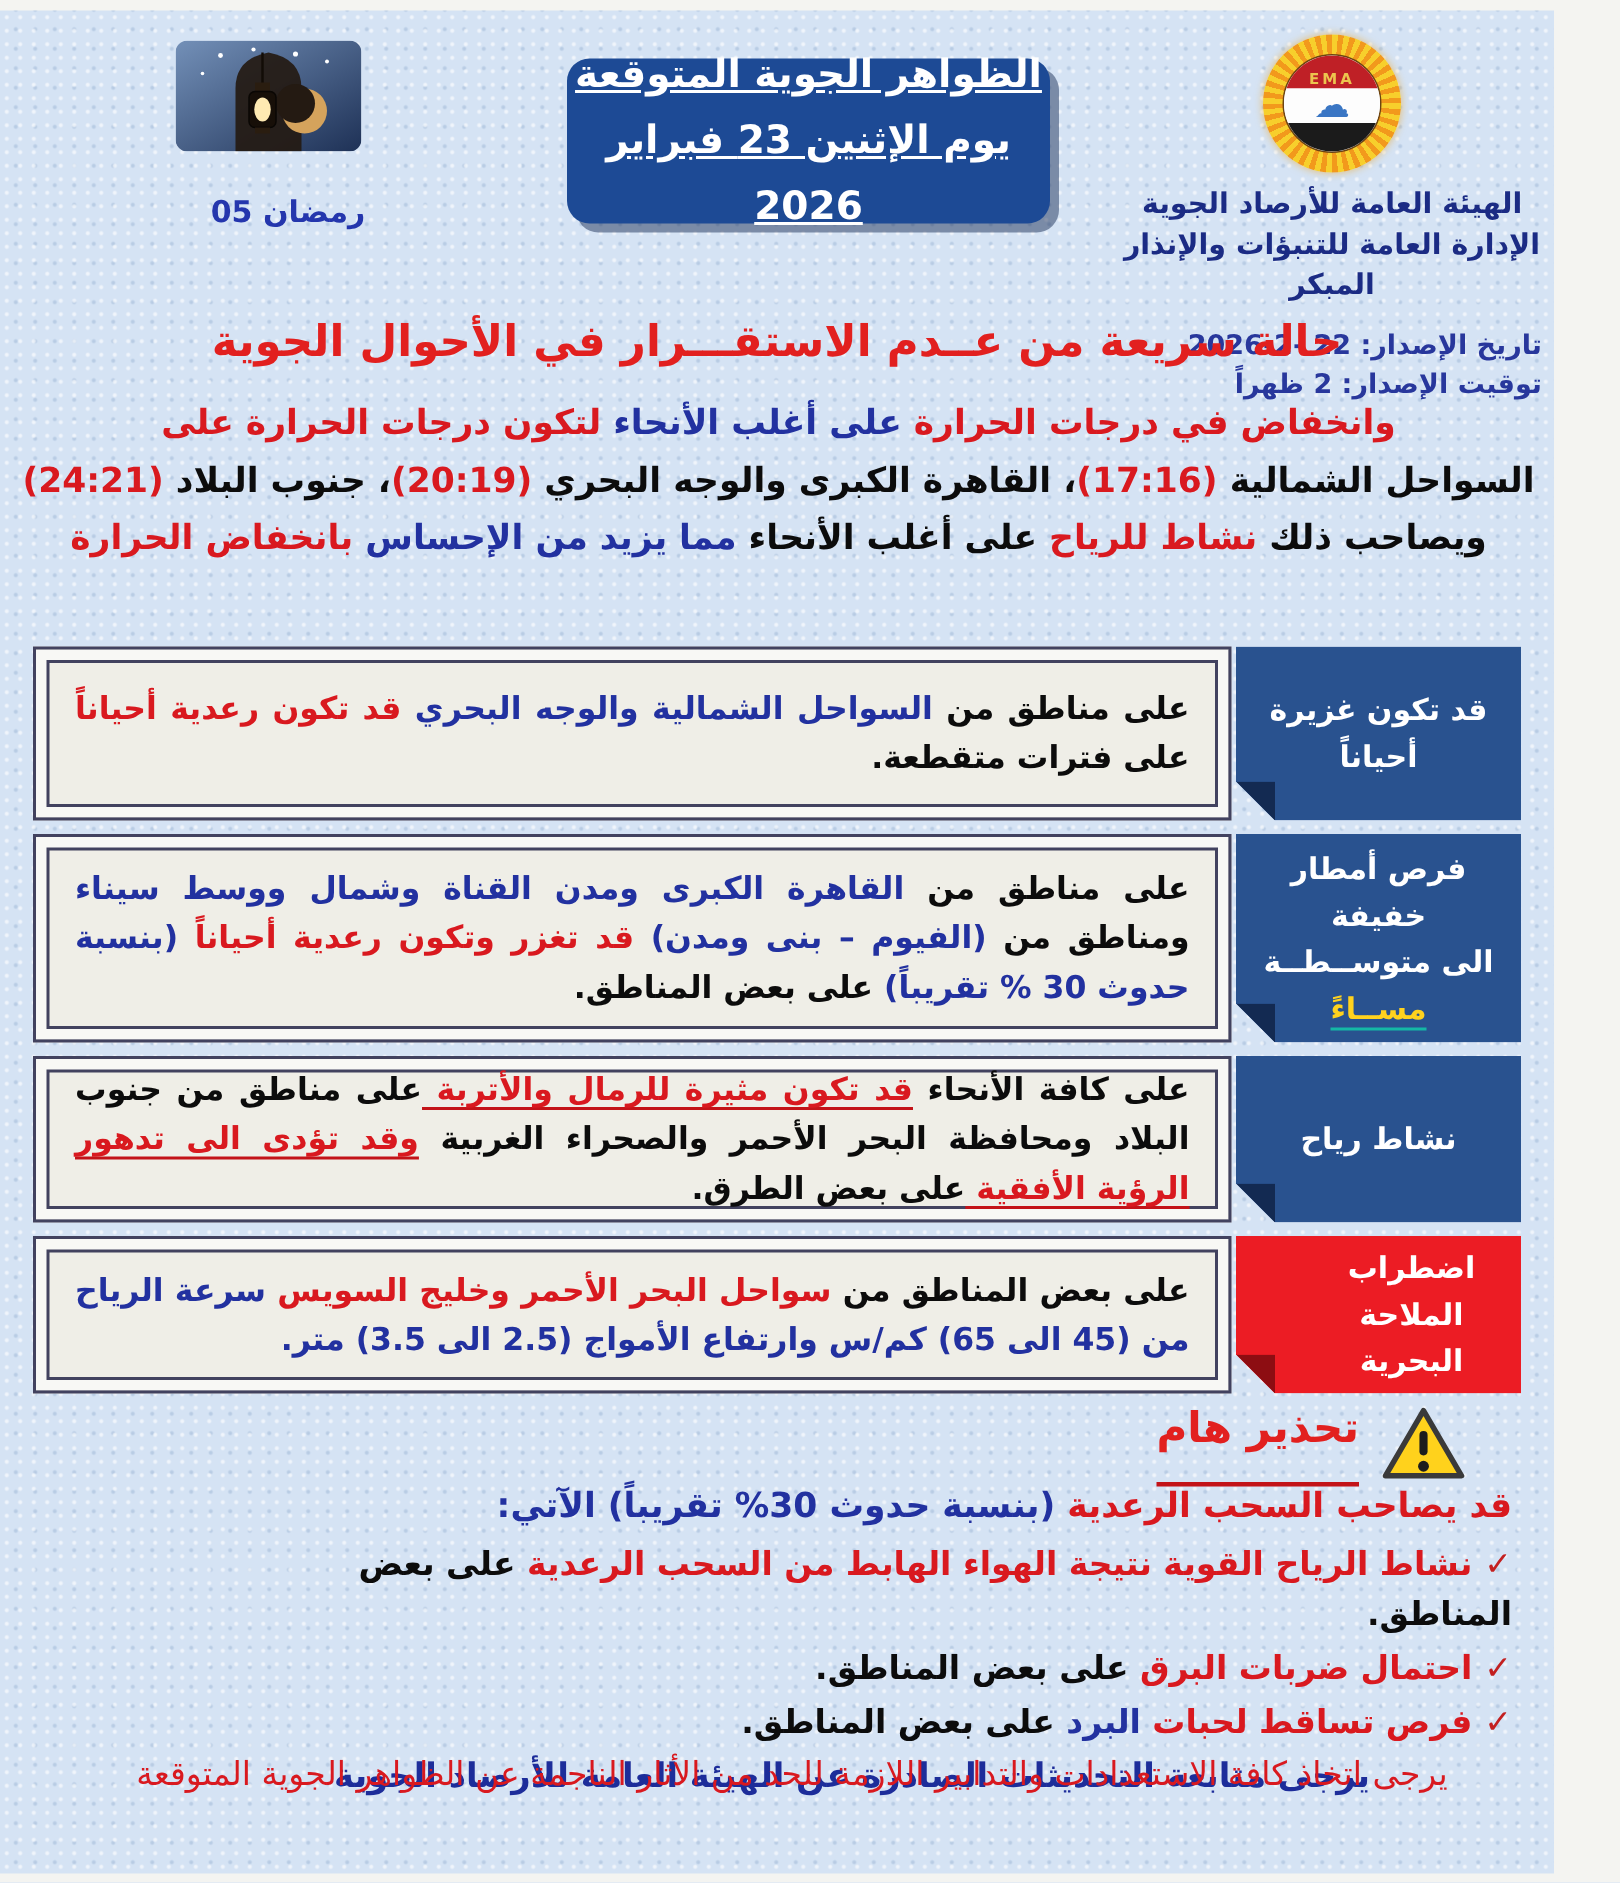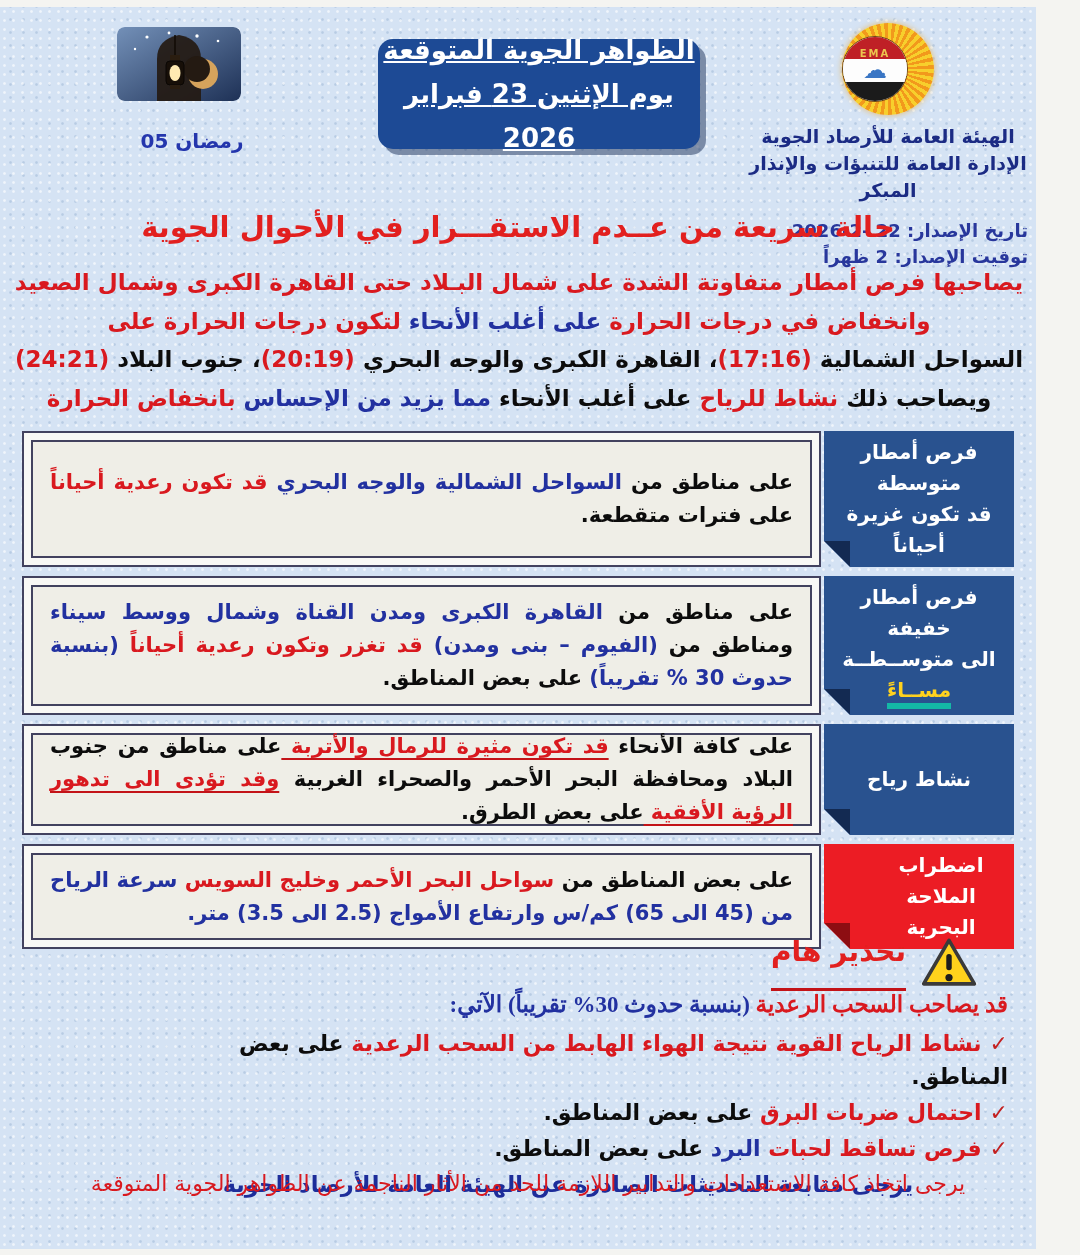--- a/index.html
+++ b/index.html
@@ -27,21 +27,21 @@
     left:378px;top:32px;width:322px;height:110px;
     background:#1d4a95;border-radius:15px;
     box-shadow:6px 6px 0 rgba(12,32,74,.45);
     color:#fff;font-weight:800;font-size:26px;line-height:44px;
     display:flex;flex-direction:column;justify-content:center;text-align:center;text-decoration:underline;
   }
   .right-head{right:8px;top:16px;width:280px;display:flex;flex-direction:column;align-items:center;}
   .sun{
     width:92px;height:92px;border-radius:50%;
     background:repeating-conic-gradient(#f7cf2c 0deg 5deg,#f2991c 5deg 10deg);
-    display:flex;align-items:center;justify-content:flex-end;
+    display:flex;align-items:center;justify-content:center;
     box-shadow:0 0 6px rgba(240,160,20,.6);
   }
   .sun-inner{width:64px;height:64px;border-radius:50%;overflow:hidden;display:flex;flex-direction:column;border:1px solid #6d4512;background:#fff;}
   .flag-red{height:34%;background:#bf2026;color:#ecc44e;font-size:10px;font-weight:700;
     text-align:center;letter-spacing:2px;display:flex;align-items:flex-end;justify-content:center;}
   .flag-white{height:36%;background:#fdfdfd;display:flex;align-items:center;justify-content:center;}
   .cloud-glyph{color:#3a76c4;font-size:24px;line-height:10px;}
   .flag-black{height:30%;background:#1b1b1b;}
   .org-line{color:#1b2b84;font-weight:800;font-size:19px;line-height:27px;text-align:center;}
   .issue-block{margin-top:14px;width:100%;text-align:right;padding-left:4px;box-sizing:border-box;}
@@ -62,37 +62,37 @@
     width:190px;flex:0 0 190px;position:relative;
     background:#29528f;color:#fff;font-weight:700;font-size:20px;line-height:31px;
     display:flex;flex-direction:column;justify-content:center;text-align:center;
     clip-path:polygon(0 0,100% 0,100% 100%,26px 100%,0 calc(100% - 26px));
     padding:6px 4px;box-sizing:border-box;
   }
   .label-box.red-box{background:#ec1c24;padding-left:48px;}
   .fold{position:absolute;left:0;bottom:0;width:26px;height:26px;
     background:#132a52;clip-path:polygon(0 0,100% 0,100% 100%);}
   .red-box .fold{background:#8d0d12;}
-  .gold{color:#ffd21e;border-bottom:6px solid #14b8a6;display:inline-block;line-height:26px;margin-top:0;}
+  .gold{color:#ffd21e;border-bottom:2px solid #14b8a6;display:inline-block;line-height:26px;margin-top:0;}
   .content-box{
     flex:1;background:#efeee7;
     border:2px solid #42425f;
     box-shadow:inset 0 0 0 7px #f8f8f5, inset 0 0 0 9px #42425f;
     padding:0 26px;box-sizing:border-box;
     display:flex;align-items:center;
   }
   .content-text{width:100%;font-weight:800;font-size:21px;line-height:33px;
     text-align:justify;color:#0c0c0c;}
   .r1{min-height:116px;} .r2{min-height:139px;} .r3{min-height:111px;} .r4{min-height:104px;}
   
   .warn-head{top:928px;right:58px;display:flex;align-items:center;gap:14px;}
   .warn-title{color:#e2201f;font-weight:800;font-size:28px;
     border-bottom:3px solid #c31318;padding-bottom:20px;}
   .warn-intro{top:984px;right:28px;width:700px;text-align:right;
-    font-weight:800;font-size:23px;font-family:Liberation Serif, serif;}
+    font-weight:800;font-size:23px;}
   .warn-items{top:1020px;right:28px;width:820px;text-align:right;
     font-weight:800;font-size:22px;line-height:33px;}
   .warn-item{margin-bottom:3px;}
   .check{color:#c32020;font-size:22px;margin-left:8px;}
   
   .footer1{top:1128px;left:100px;width:936px;text-align:center;
     color:#1d2d9a;font-weight:800;font-size:22.5px;margin-top:36px;}
   .footer2{top:1164px;left:20px;width:1016px;text-align:center;
     color:#d9191f;font-weight:400;font-size:22px;}
 </style>
@@ -146,37 +146,35 @@
     <div class="org-line">الإدارة العامة للتنبؤات والإنذار المبكر</div>
     <div class="issue-block">
       <div class="issue-line">تاريخ الإصدار: 22 -2-2026</div>
       <div class="issue-line">توقيت الإصدار: 2 ظهراً</div>
     </div>
   </div>
 
   <div class="abs headline">حالة سريعة من عــدم الاستقـــرار في الأحوال الجوية</div>
 
   <div class="abs summary">
-    <div><span class="red">يصاحبها فرص أمطار متفاوتة الشدة على شمال البـلاد حتى القاهرة الكبرى وشمال الصعيد</span></div>
     <div>
       <span class="red">وانخفاض في درجات الحرارة </span><span class="blue">على أغلب الأنحاء </span><span class="red">لتكون درجات الحرارة على</span>
     </div>
     <div>
       <span class="dark">السواحل الشمالية </span><span class="red">(17:16)</span><span class="dark">، القاهرة الكبرى والوجه البحري </span><span class="red">(20:19)</span><span class="dark">، جنوب البلاد </span><span class="red">(24:21)</span>
     </div>
     <div>
       <span class="dark">ويصاحب ذلك </span><span class="red">نشاط للرياح </span><span class="dark">على أغلب الأنحاء </span><span class="blue">مما يزيد من الإحساس </span><span class="red">بانخفاض الحرارة</span>
     </div>
   </div>
 
   <div class="abs wx-table">
 
     <div class="wx-row r1">
       <div class="label-box">
-        <span>فرص أمطار متوسطة</span>
         <span>قد تكون غزيرة أحياناً</span>
         <i class="fold"></i>
       </div>
       <div class="content-box">
         <div class="content-text">
           <span class="dark">على مناطق من </span><span class="blue">السواحل الشمالية والوجه البحري </span><span class="red">قد تكون رعدية أحياناً </span><span class="dark">على فترات متقطعة.</span>
         </div>
       </div>
     </div>
 

